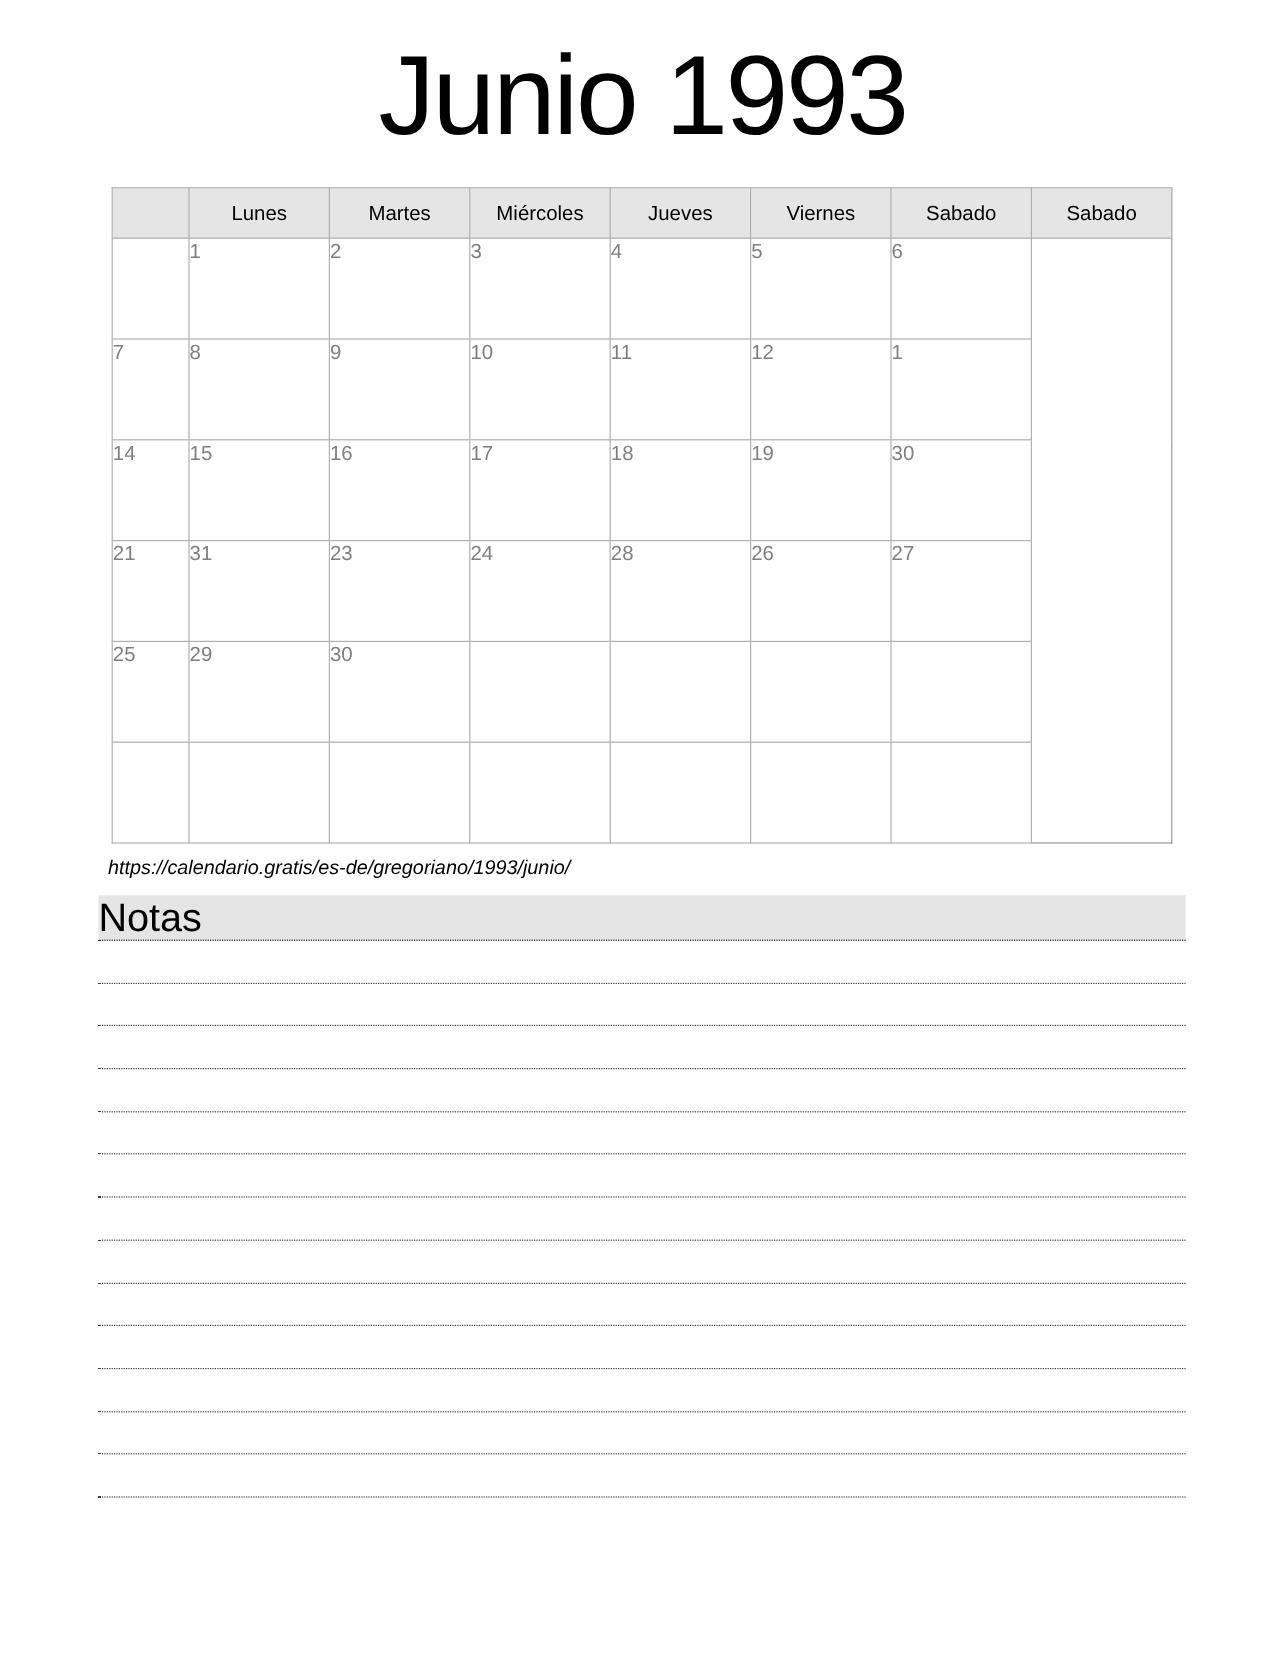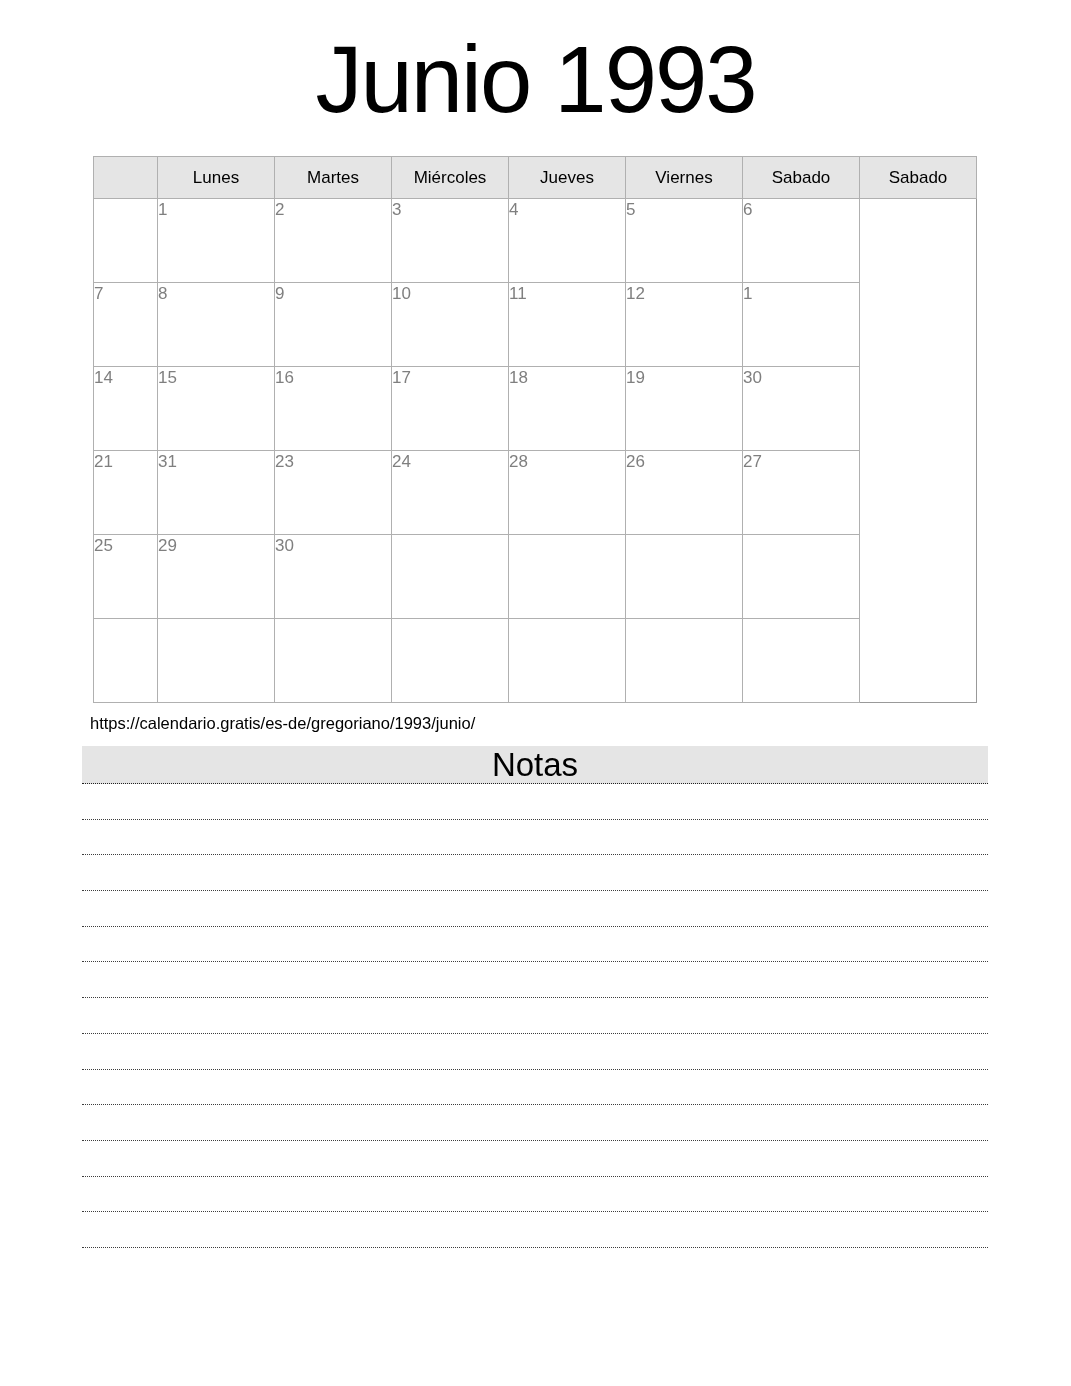--- a/index.html
+++ b/index.html
@@ -59,28 +59,28 @@
     font-size: 17px;
     color: #7f7f7f;
     padding: 1px 0 0 4px;
     line-height: 22px;
   }
   .source-url {
     margin: 10px 0 0 90px;
     font-size: 16.5px;
     line-height: 20px;
     color: #000000;
+    font-style: italic;
   }
   .notas-bar {
     margin: 13px 0 0 82px;
     width: 906px;
     height: 37px;
     background: #e5e5e5;
     border-bottom: 1px dotted #222222;
-    text-align: center;
     font-size: 33px;
     line-height: 37px;
     font-weight: 400;
     color: #000000;
   }
   .notes-lines {
     margin: 0 0 0 82px;
     width: 906px;
   }
   .note-line {

